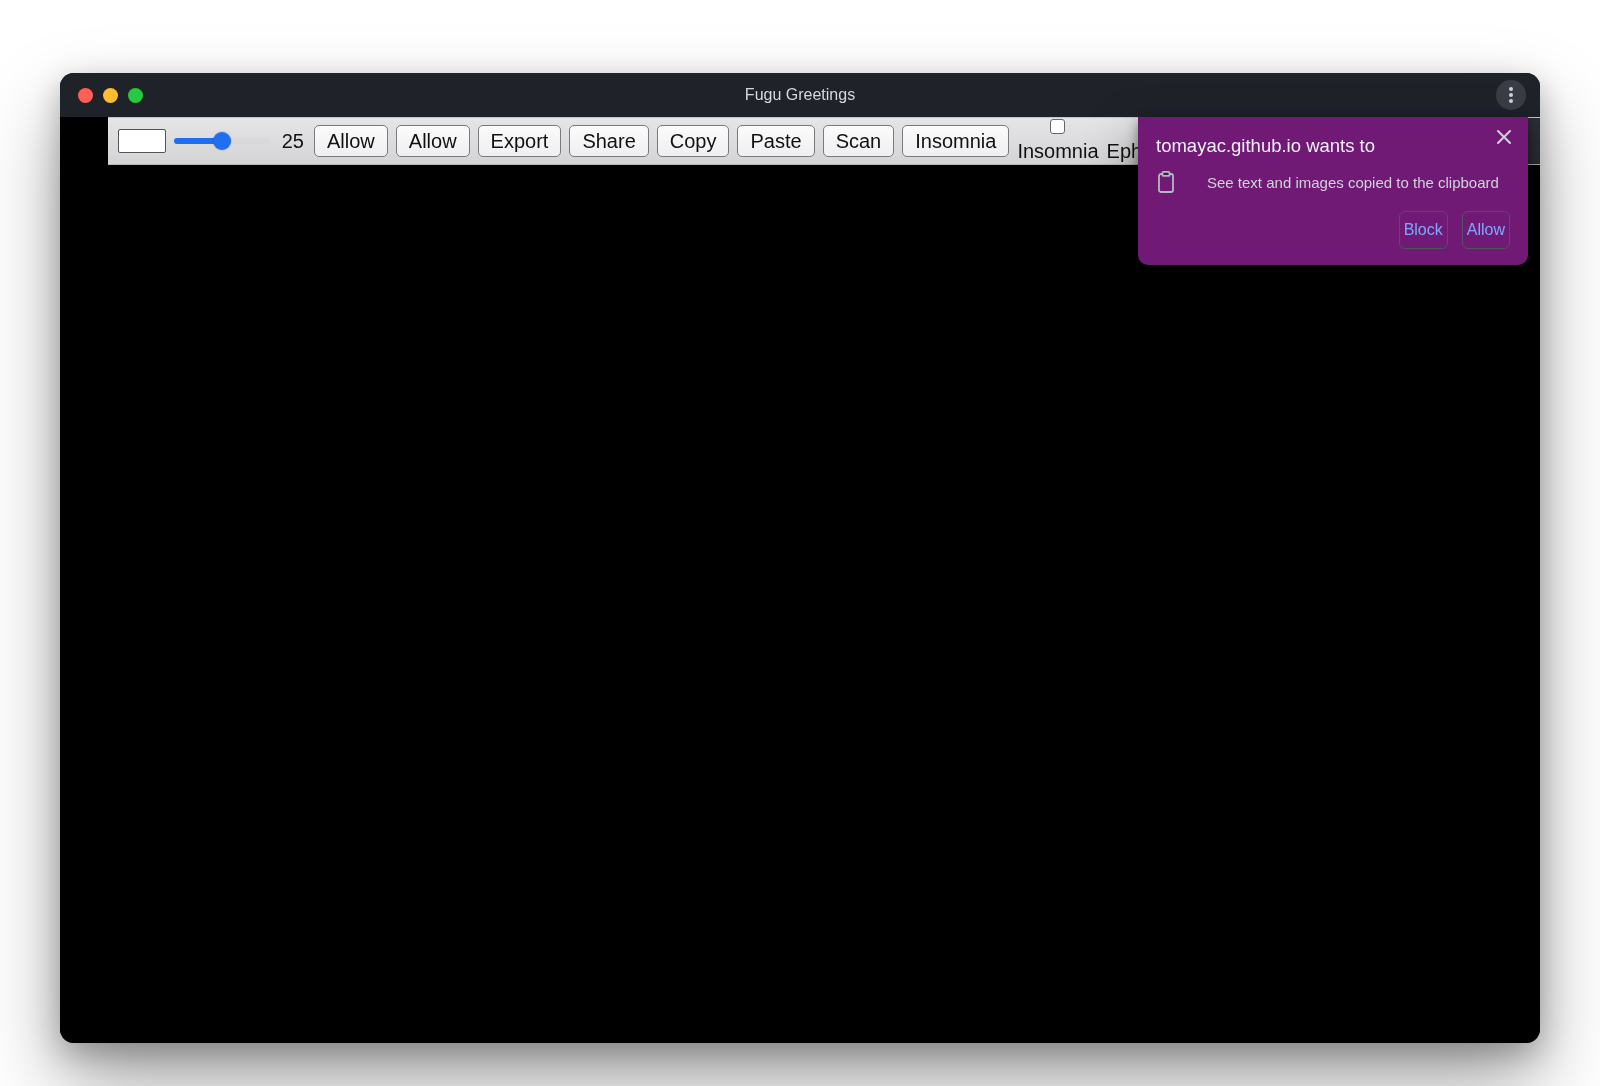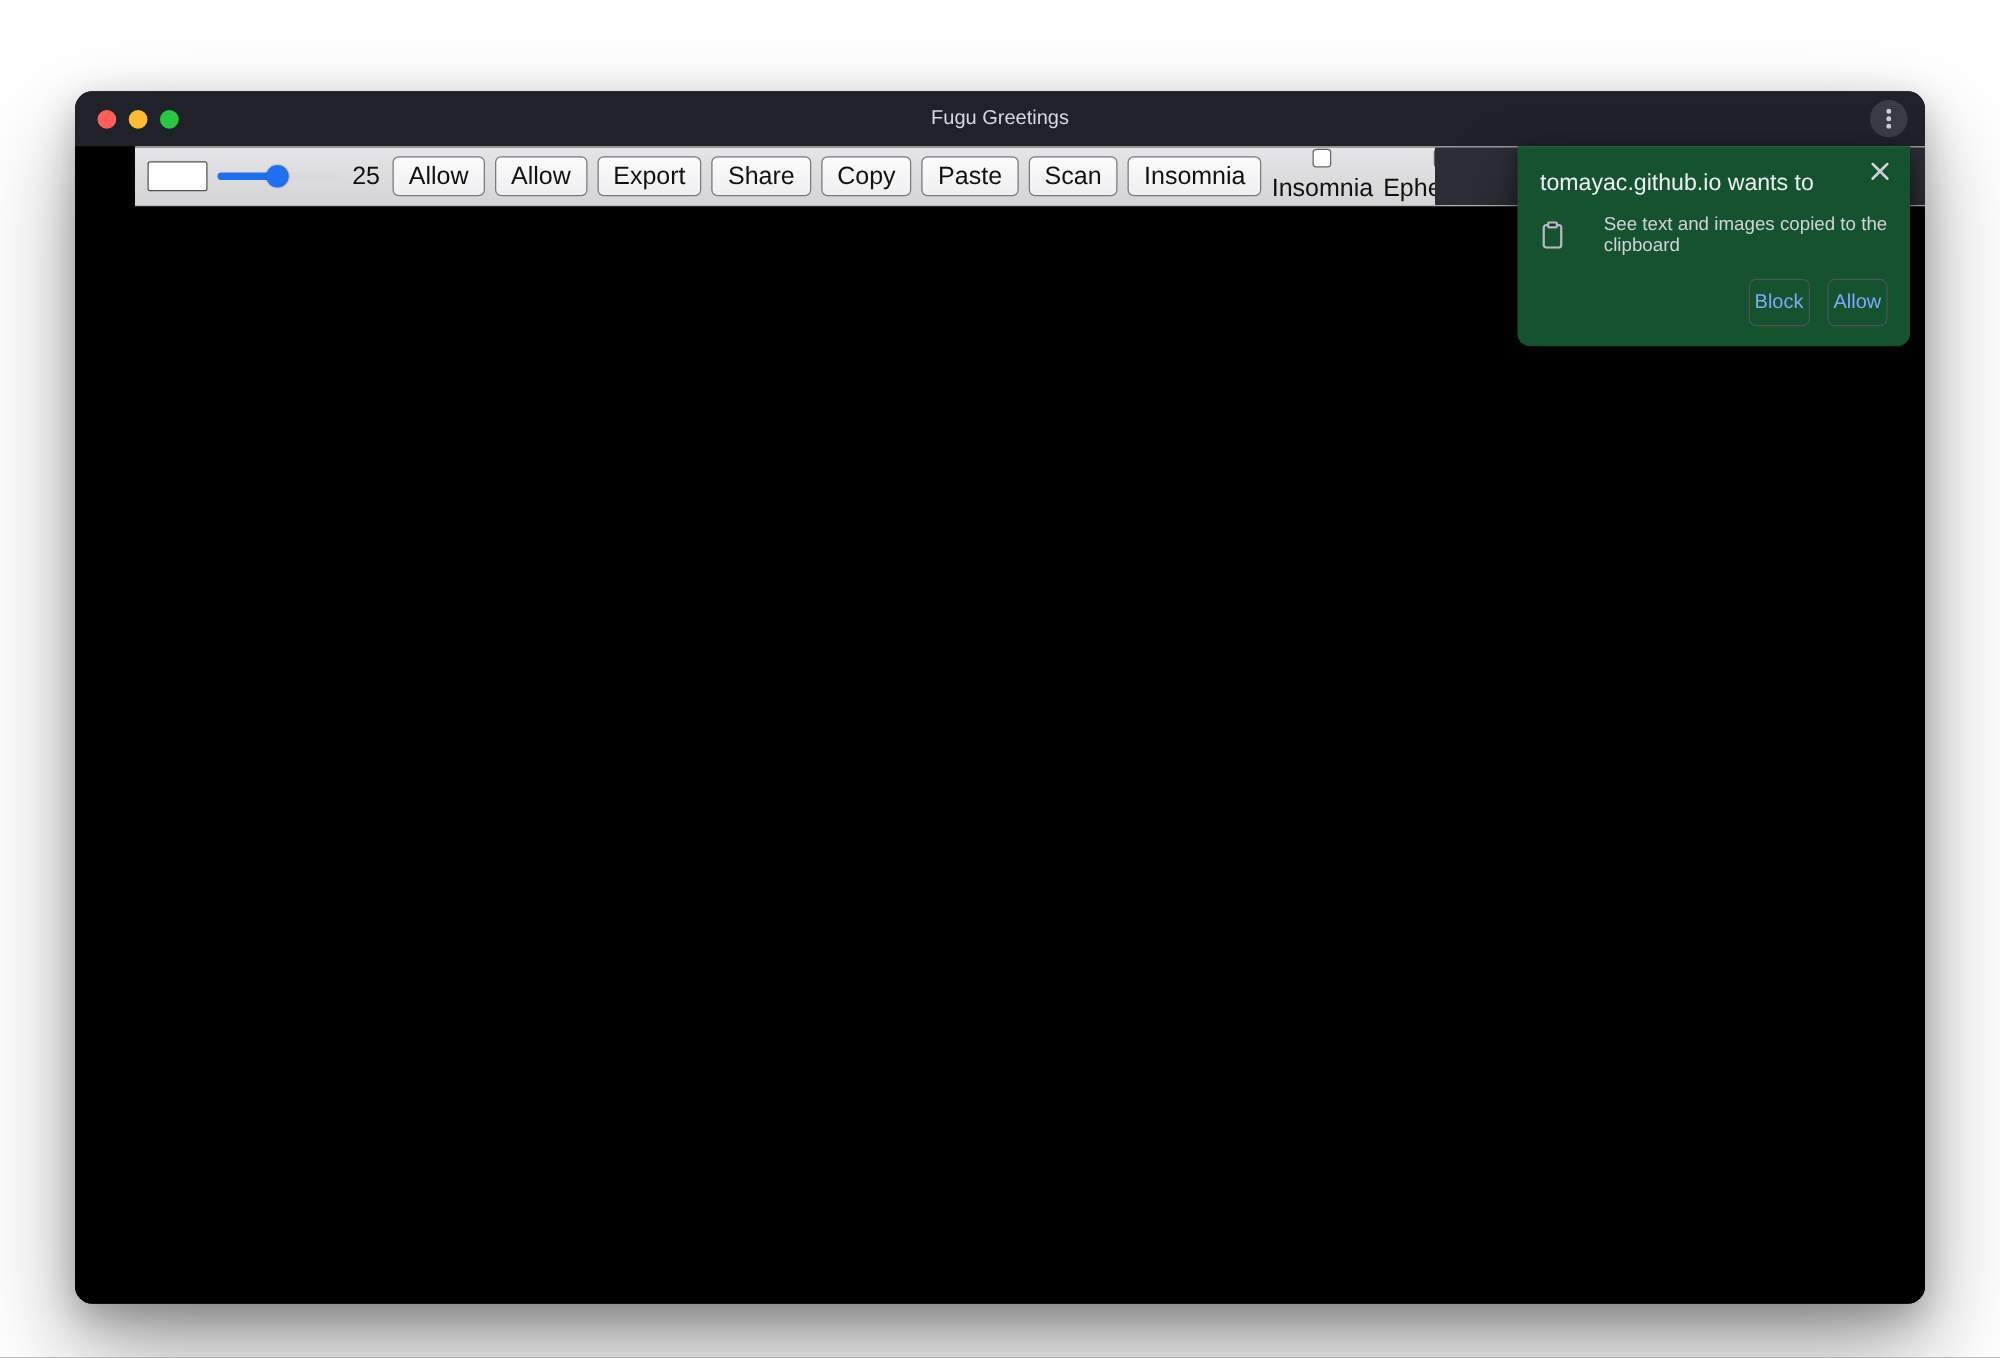--- a/index.html
+++ b/index.html
@@ -142,22 +142,22 @@
     right: 0;
     width: 392px; 
     background: #2c2e37;
   }
 
   
   .prompt {
     position: absolute;
     top: 44px; 
     right: 12px;
-    width: 314px;
-    background: #14532d;
+    width: 390px;
+    background: #701a75;
     color: #e7e9ef;
     border-radius: 0 0 10px 10px;
     box-shadow: 0 24px 48px rgba(0,0,0,0.5), 0 4px 12px rgba(0,0,0,0.4);
     padding: 16px 18px 16px 18px;
     z-index: 10;
   }
   .prompt .close {
     position: absolute;
     right: 10px; top: 6px;
     width: 28px; height: 28px;

